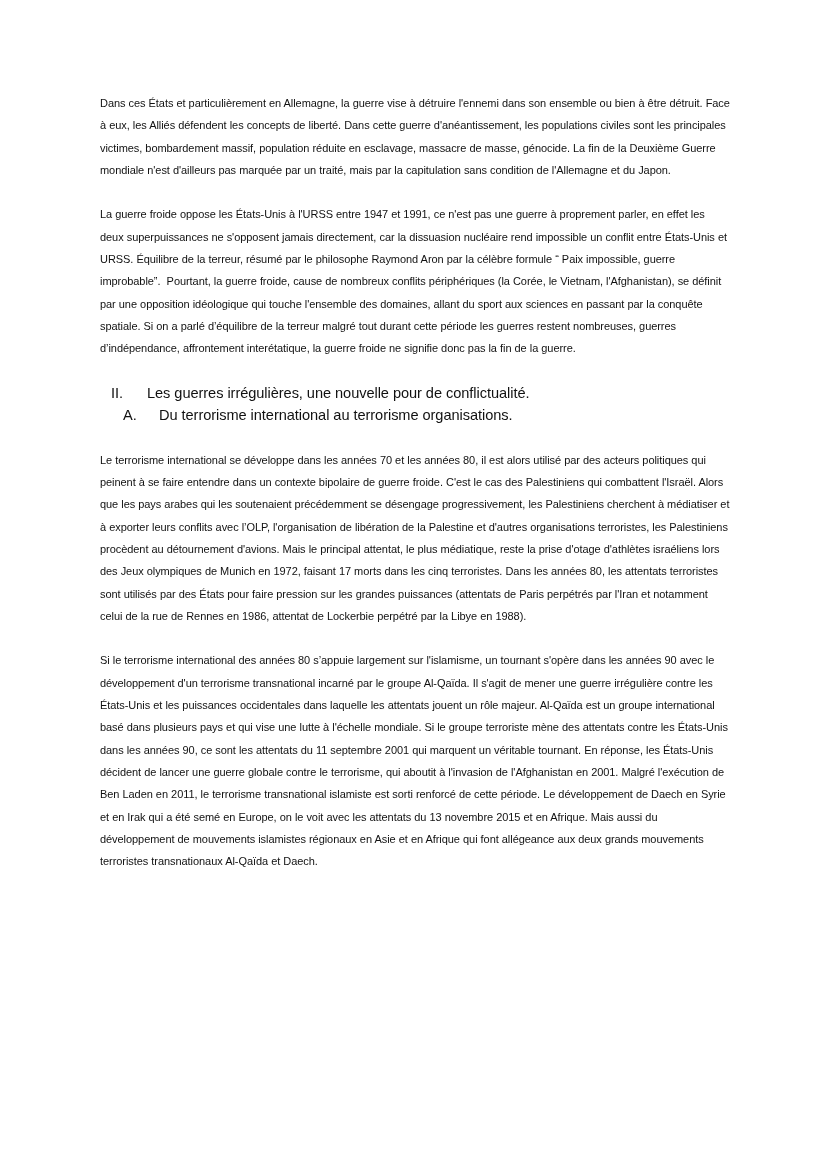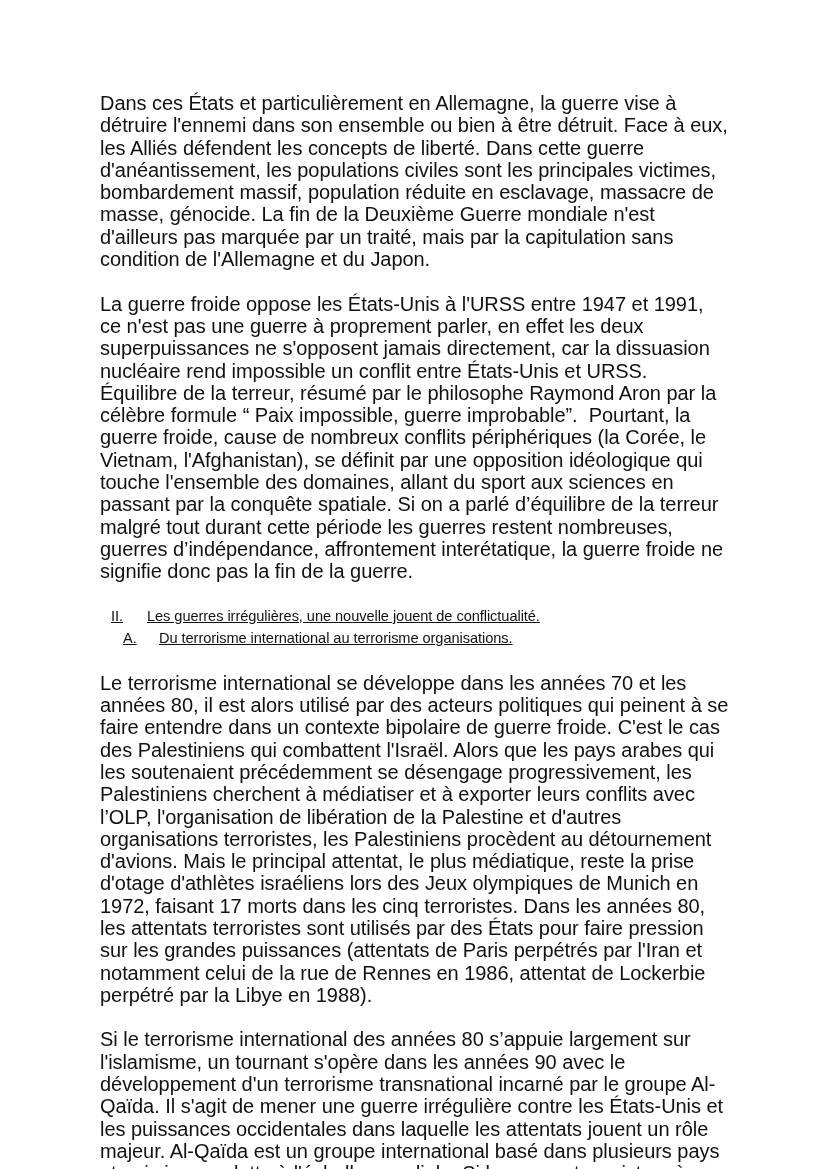--- a/index.html
+++ b/index.html
@@ -26,33 +26,32 @@
 
   .doc-body {
     position: absolute;
     left: 100px;
     top: 92px;
     width: 630px;
   }
 
   p.para {
     margin: 0 0 22.3px 0;
-    font-size: 20px;
+    font-size: 11px;
     line-height: 22.3px;
     text-align: left;
     color: #111111;
     letter-spacing: -0.06px;
     word-spacing: 0.1px;
     white-space: pre-wrap;
   }
 
   
   .outline {
     margin: 0 0 22.3px 0;
-    text-decoration: underline;
   }
   .outline-row {
     display: flex;
     align-items: baseline;
     font-size: 14.6px;
     line-height: 22.3px;
     color: #111111;
     letter-spacing: -0.06px;
   }
   .outline-row.level-1 .marker {
@@ -77,21 +76,21 @@
 <div class="page">
   <div class="doc-body">
 
     <p class="para">Dans ces États et particulièrement en Allemagne, la guerre vise à détruire l'ennemi dans son ensemble ou bien à être détruit. Face à eux, les Alliés défendent les concepts de liberté. Dans cette guerre d'anéantissement, les populations civiles sont les principales victimes, bombardement massif, population réduite en esclavage, massacre de masse, génocide. La fin de la Deuxième Guerre mondiale n'est d'ailleurs pas marquée par un traité, mais par la capitulation sans condition de l'Allemagne et du Japon.</p>
 
     <p class="para">La guerre froide oppose les États-Unis à l'URSS entre 1947 et 1991, ce n'est pas une guerre à proprement parler, en effet les deux superpuissances ne s'opposent jamais directement, car la dissuasion nucléaire rend impossible un conflit entre États-Unis et URSS. Équilibre de la terreur, résumé par le philosophe Raymond Aron par la célèbre formule “ Paix impossible, guerre improbable”.  Pourtant, la guerre froide, cause de nombreux conflits périphériques (la Corée, le Vietnam, l'Afghanistan), se définit par une opposition idéologique qui touche l'ensemble des domaines, allant du sport aux sciences en passant par la conquête spatiale. Si on a parlé d’équilibre de la terreur malgré tout durant cette période les guerres restent nombreuses, guerres d’indépendance, affrontement interétatique, la guerre froide ne signifie donc pas la fin de la guerre.</p>
 
     <div class="outline">
       <div class="outline-row level-1">
         <span class="marker">II.</span>
-        <span class="outline-text">Les guerres irrégulières, une nouvelle jouent de conflictualité.</span>
+        <span class="outline-text">Les guerres irrégulières, une nouvelle pour de conflictualité.</span>
       </div>
       <div class="outline-row level-2">
         <span class="marker">A.</span>
         <span class="outline-text">Du terrorisme international au terrorisme organisations.</span>
       </div>
     </div>
 
     <p class="para">Le terrorisme international se développe dans les années 70 et les années 80, il est alors utilisé par des acteurs politiques qui peinent à se faire entendre dans un contexte bipolaire de guerre froide. C'est le cas des Palestiniens qui combattent l'Israël. Alors que les pays arabes qui les soutenaient précédemment se désengage progressivement, les Palestiniens cherchent à médiatiser et à exporter leurs conflits avec l’OLP, l'organisation de libération de la Palestine et d'autres organisations terroristes, les Palestiniens procèdent au détournement d'avions. Mais le principal attentat, le plus médiatique, reste la prise d'otage d'athlètes israéliens lors des Jeux olympiques de Munich en 1972, faisant 17 morts dans les cinq terroristes. Dans les années 80, les attentats terroristes sont utilisés par des États pour faire pression sur les grandes puissances (attentats de Paris perpétrés par l'Iran et notamment celui de la rue de Rennes en 1986, attentat de Lockerbie perpétré par la Libye en 1988).</p>
 
     <p class="para">Si le terrorisme international des années 80 s’appuie largement sur l'islamisme, un tournant s'opère dans les années 90 avec le développement d'un terrorisme transnational incarné par le groupe Al-Qaïda. Il s'agit de mener une guerre irrégulière contre les États-Unis et les puissances occidentales dans laquelle les attentats jouent un rôle majeur. Al-Qaïda est un groupe international basé dans plusieurs pays et qui vise une lutte à l'échelle mondiale. Si le groupe terroriste mène des attentats contre les États-Unis dans les années 90, ce sont les attentats du 11 septembre 2001 qui marquent un véritable tournant. En réponse, les États-Unis décident de lancer une guerre globale contre le terrorisme, qui aboutit à l'invasion de l'Afghanistan en 2001. Malgré l'exécution de Ben Laden en 2011, le terrorisme transnational islamiste est sorti renforcé de cette période. Le développement de Daech en Syrie et en Irak qui a été semé en Europe, on le voit avec les attentats du 13 novembre 2015 et en Afrique. Mais aussi du développement de mouvements islamistes régionaux en Asie et en Afrique qui font allégeance aux deux grands mouvements terroristes transnationaux Al-Qaïda et Daech.</p>

